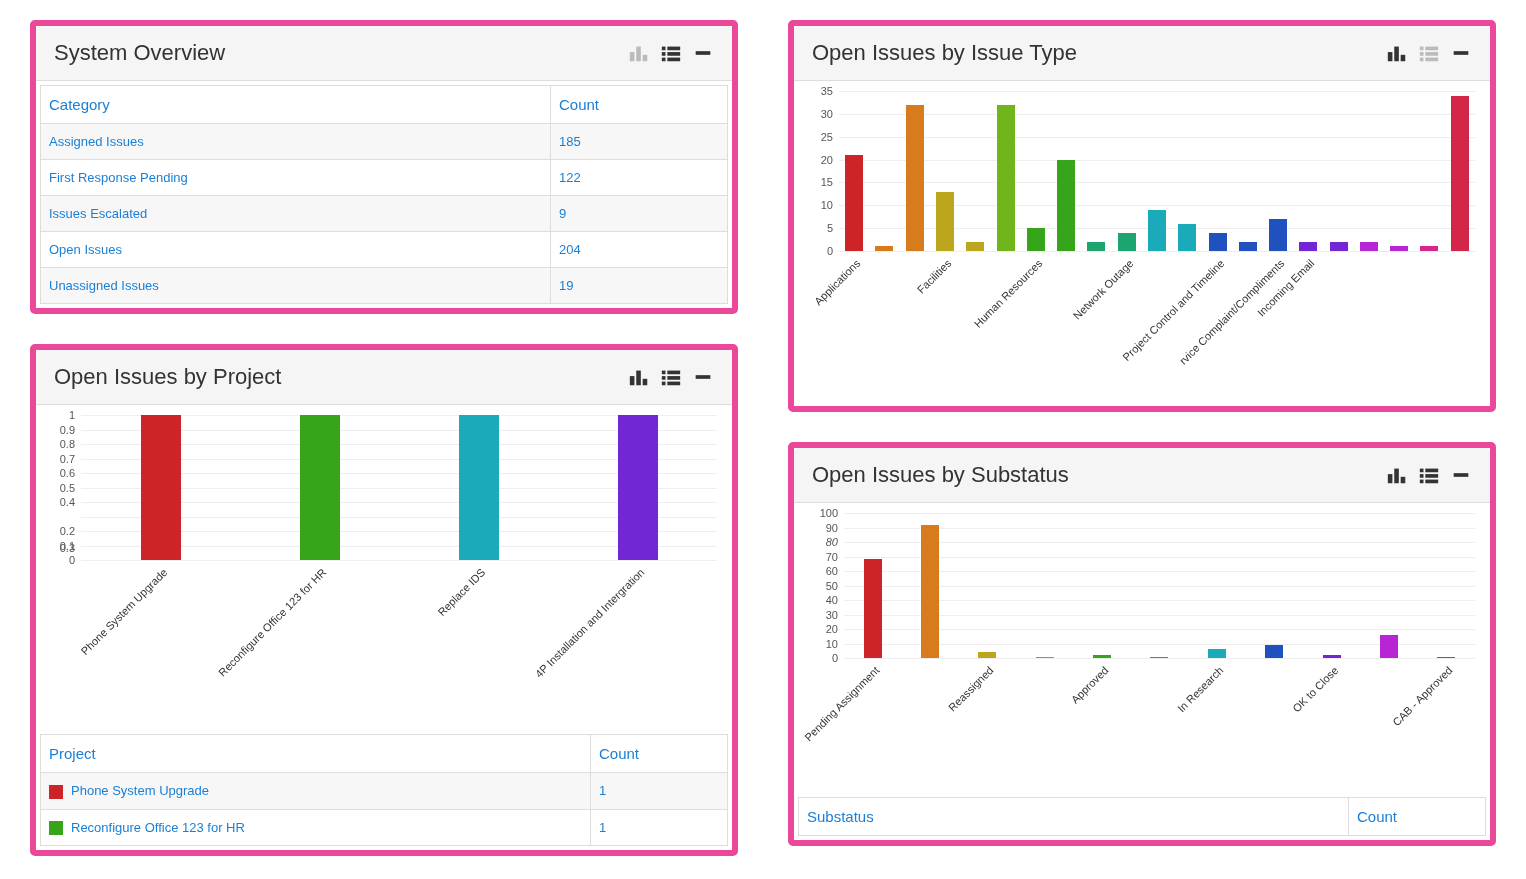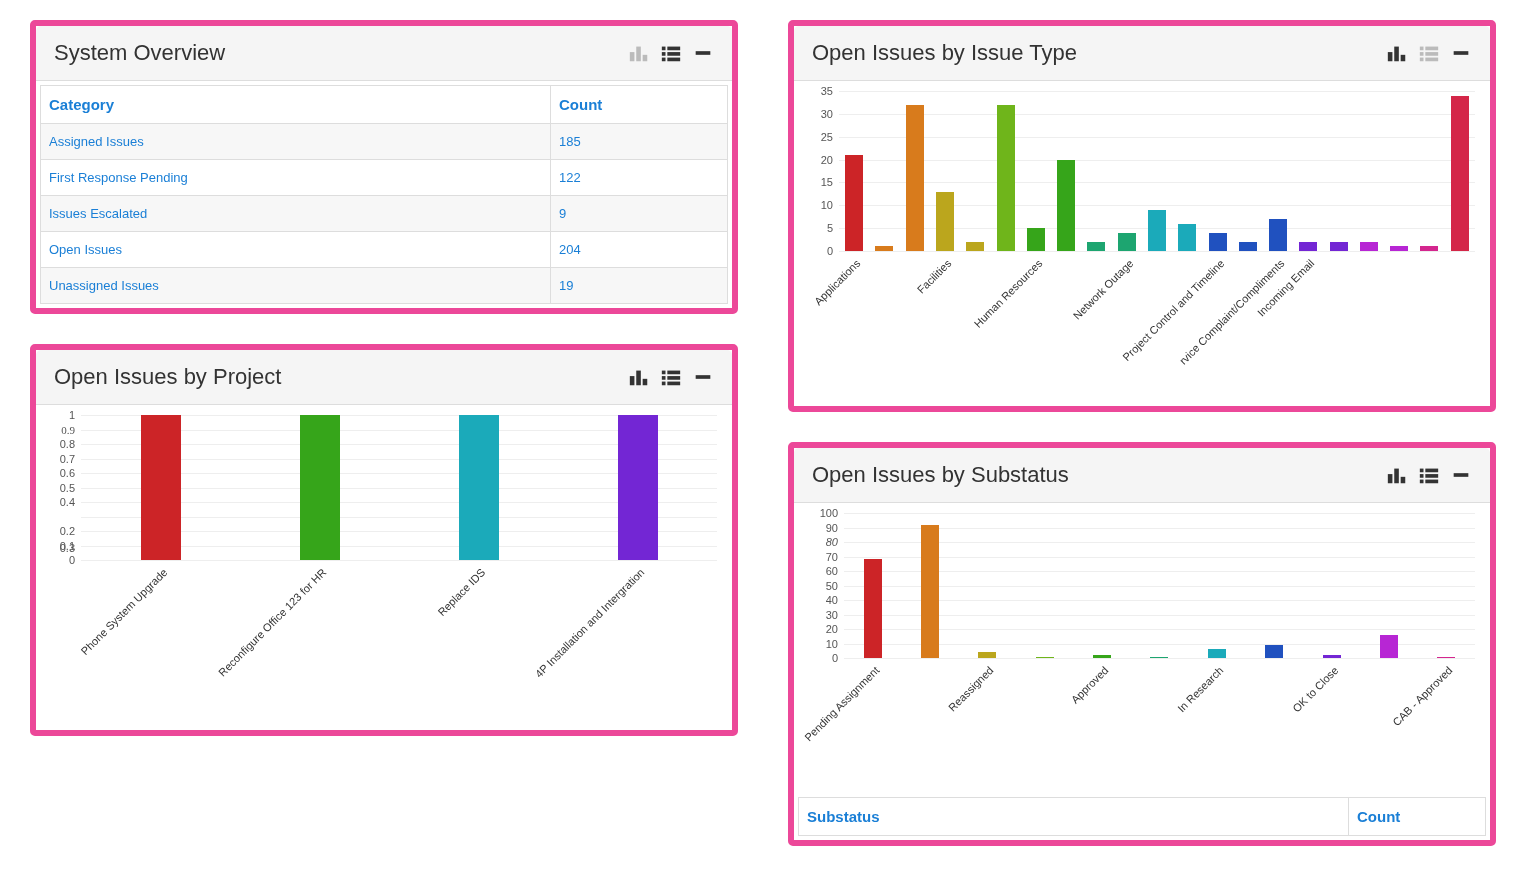--- a/index.html
+++ b/index.html
@@ -5,21 +5,21 @@
   body { margin:0; padding:20px 30px; font-family:Arial,Helvetica,sans-serif; background:#fff; color:#333; }
   .layout { display:flex; gap:50px; }
   .col { flex:1; }
   .panel { border:6px solid #ec4899; border-radius:5px; margin-bottom:30px; background:#fff; }
   .panel-head { background:#f5f5f5; border-bottom:1px solid #ddd; padding:14px 18px; display:flex; align-items:center; border-radius:5px 5px 0 0; }
   .panel-title { font-size:22px; color:#333; flex:1; font-weight:400; }
   .icon-btn { width:22px; height:18px; margin-left:10px; cursor:pointer; display:flex; align-items:center; justify-content:center; color:#333; }
   .icon-dim { color:#bbb; }
   .icon-btn svg { width:22px; height:18px; }
   table { width:calc(100% - 8px); margin:4px; border-collapse:collapse; }
-  th { text-align:left; padding:10px 8px; color:#1a7fd6; font-weight:700; border:1px solid #ddd; background:#fff; font-size:15px;}
+  th { text-align:left; padding:10px 8px; color:#1a7fd6; font-weight:400; border:1px solid #ddd; background:#fff; font-size:15px;}
   td { padding:10px 8px; border:1px solid #ddd; font-size:13px; }
   td a { color:#1a7fd6; text-decoration:none; }
   tbody tr:nth-child(odd) td { background:#f7f7f7; }
   .chart-area { padding:10px 15px 5px 15px; }
   .axis-grid { position:relative; }
   .gridlines { position:absolute; top:0; bottom:0; left:0; right:0; }
   .grid-h { position:absolute; left:0; right:0; border-top:1px solid #eee; }
   .ytick { position:absolute; right:100%; padding-right:6px; font-size:11px; color:#555; transform:translateY(-50%); white-space:nowrap;}
   .bars { position:absolute; top:0; bottom:0; left:0; right:0; display:flex; align-items:flex-end; }
   .barcol { flex:1; display:flex; justify-content:center; align-items:flex-end; height:100%; position:relative;}
@@ -137,21 +137,21 @@
                 <div class="ytick" style="top: 60%; margin-left: 28px;">0.4</div>
                 <div class="grid-h" style="top: 50%;"></div>
                 <div class="ytick" style="top: 50%;">0.5</div>
                 <div class="grid-h" style="top: 40%;"></div>
                 <div class="ytick" style="top: 40%;">0.6</div>
                 <div class="grid-h" style="top: 30%;"></div>
                 <div class="ytick" style="top: 30%;">0.7</div>
                 <div class="grid-h" style="top: 20%;"></div>
                 <div class="ytick" style="top: 20%;">0.8</div>
                 <div class="grid-h" style="top: 10%;"></div>
-                <div class="ytick" style="top: 10%; font-family: Liberation Serif, serif;">0.9</div>
+                <div class="ytick" style="top: 10%;">0.9</div>
                 <div class="grid-h" style="top: 0%;"></div>
                 <div class="ytick" style="top: 0%;">1</div>
               </div>
             <div class="bars" id="bars-project">
                 <div class="barcol">
                   <div class="bar" style="height: 100%; background: rgb(204, 36, 39);"></div>
                 </div>
                 <div class="barcol">
                   <div class="bar" style="height: 100%; background: rgb(54, 165, 26);"></div>
                 </div>
@@ -172,20 +172,38 @@
               </div>
               <div class="xcol">
                 <div class="xlab"><span>Replace IDS</span></div>
               </div>
               <div class="xcol">
                 <div class="xlab"><span>4P Installation and Intergration</span></div>
               </div>
             </div>
         </div>
       </div>
+      <table>
+        <thead>
+            <tr>
+          <th>Project</th>
+          <th style="width:120px">Count</th>
+        </tr>
+          </thead>
+        <tbody id="pj-body">
+            <tr>
+              <td><span class="swatch" style="background:#cc2427"></span><a>Phone System Upgrade</a></td>
+              <td><a>1</a></td>
+            </tr>
+            <tr>
+              <td><span class="swatch" style="background:#36a51a"></span><a>Reconfigure Office 123 for HR</a></td>
+              <td><a>1</a></td>
+            </tr>
+          </tbody>
+      </table>
     </div>
 
   </div>
 
   <div class="col">
 
     <div class="panel">
       <div class="panel-head">
         <div class="panel-title">Open Issues by Issue Type</div>
         <div class="icon-btn">

